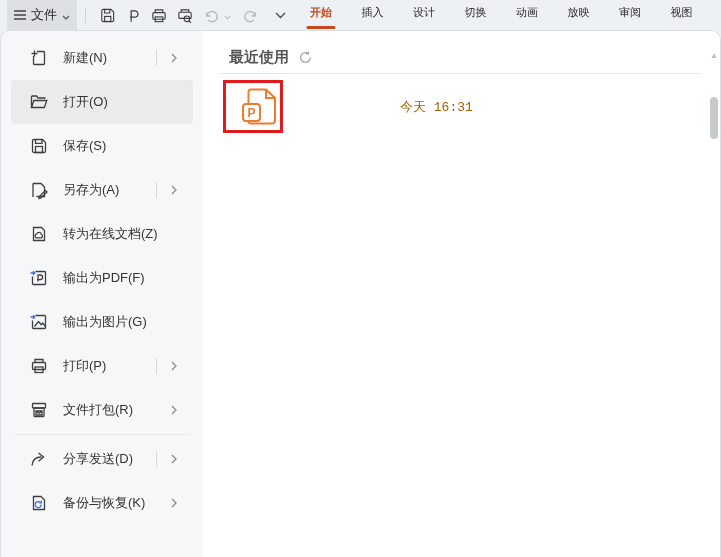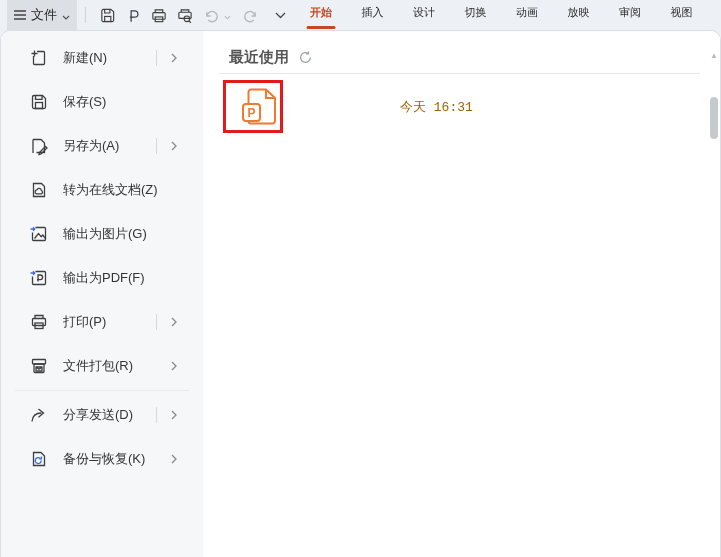--- a/index.html
+++ b/index.html
@@ -167,20 +167,29 @@
       </span>
       <span class="slabel">新建(N)</span>
       <span class="split"></span>
       <span class="chev">
         <svg width="12" height="12" viewBox="0 0 12 12">
             <path d="M4 2l4 4-4 4" fill="none" stroke="#8a8a8a" stroke-width="1.3"></path>
           </svg>
       </span>
     </div>
 
+    <div class="srow selected">
+      <span class="sicon">
+        <svg width="20" height="20" viewBox="0 0 20 20" fill="none" stroke="#3f3f3f" stroke-width="1.3">
+          <path d="M2.5 15.5V5a1 1 0 0 1 1-1h4l1.5 2h7.5"></path>
+          <path d="M2.5 15.5l2.3-7h13l-2.5 7z"></path>
+        </svg>
+      </span>
+      <span class="slabel">打开(O)</span>
+    </div>
 
     <div class="srow">
       <span class="sicon">
         <svg width="20" height="20" viewBox="0 0 20 20" fill="none" stroke="#3f3f3f" stroke-width="1.3">
           <path d="M3.5 5A1.5 1.5 0 0 1 5 3.5h8.5l3 3V15a1.5 1.5 0 0 1-1.5 1.5H5A1.5 1.5 0 0 1 3.5 15z"></path>
           <path d="M6.5 3.3v4h6.5v-4"></path>
             <rect x="6.5" y="10.5" width="7" height="6"></rect>
         </svg>
       </span>
       <span class="slabel">保存(S)</span>
@@ -204,42 +213,42 @@
     </div>
 
     <div class="srow">
       <span class="sicon">
         <svg width="20" height="20" viewBox="0 0 20 20" fill="none" stroke="#3f3f3f" stroke-width="1.3">
           <path d="M4.5 3.5h8l3 3v10h-11z"></path>
           <path d="M7.5 13.8a2 2 0 0 1 .3-3.9 2.4 2.4 0 0 1 4.6.6 1.7 1.7 0 0 1-.4 3.3z"></path>
         </svg>
       </span>
       <span class="slabel">转为在线文档(Z)</span>
+    </div>
+
+    <div class="srow">
+      <span class="sicon">
+        <svg width="20" height="20" viewBox="0 0 20 20" fill="none" stroke-width="1.3">
+          <path d="M6.5 3.5h9a1 1 0 0 1 1 1v11a1 1 0 0 1-1 1h-11a1 1 0 0 1-1-1V8.5" stroke="#3f3f3f"></path>
+          <path d="M9 13.5V7h2.3a2.3 2.3 0 0 1 0 4.6H8" stroke="#3f3f3f"></path>
+          <path d="M1.5 5h4M4 3.2L5.8 5 4 6.8" stroke="#3d6be0"></path>
+        </svg>
+      </span>
+      <span class="slabel">输出为PDF(F)</span>
     </div>
 
     <div class="srow">
       <span class="sicon">
         <svg width="20" height="20" viewBox="0 0 20 20" fill="none" stroke-width="1.3">
           <path d="M6.5 3.5h9a1 1 0 0 1 1 1v11a1 1 0 0 1-1 1h-11a1 1 0 0 1-1-1V8.5" stroke="#3f3f3f"></path>
           <path d="M5.5 14.5l4-5 2.7 3.2 1.6-1.7 2.7 3.5" stroke="#3f3f3f"></path>
           <path d="M1.5 5h4M4 3.2L5.8 5 4 6.8" stroke="#3d6be0"></path>
         </svg>
       </span>
       <span class="slabel">输出为图片(G)</span>
-    </div>
-
-    <div class="srow">
-      <span class="sicon">
-        <svg width="20" height="20" viewBox="0 0 20 20" fill="none" stroke-width="1.3">
-          <path d="M6.5 3.5h9a1 1 0 0 1 1 1v11a1 1 0 0 1-1 1h-11a1 1 0 0 1-1-1V8.5" stroke="#3f3f3f"></path>
-          <path d="M9 13.5V7h2.3a2.3 2.3 0 0 1 0 4.6H8" stroke="#3f3f3f"></path>
-          <path d="M1.5 5h4M4 3.2L5.8 5 4 6.8" stroke="#3d6be0"></path>
-        </svg>
-      </span>
-      <span class="slabel">输出为PDF(F)</span>
     </div>
 
     <div class="srow">
       <span class="sicon">
         <svg width="20" height="20" viewBox="0 0 20 20" fill="none" stroke="#3f3f3f" stroke-width="1.3">
           <path d="M6 6.5v-3h8v3"></path>
             <rect x="3.5" y="6.5" width="13" height="7" rx="1"></rect>
             <rect x="6" y="11" width="8" height="5.5"></rect>
         </svg>
       </span>

